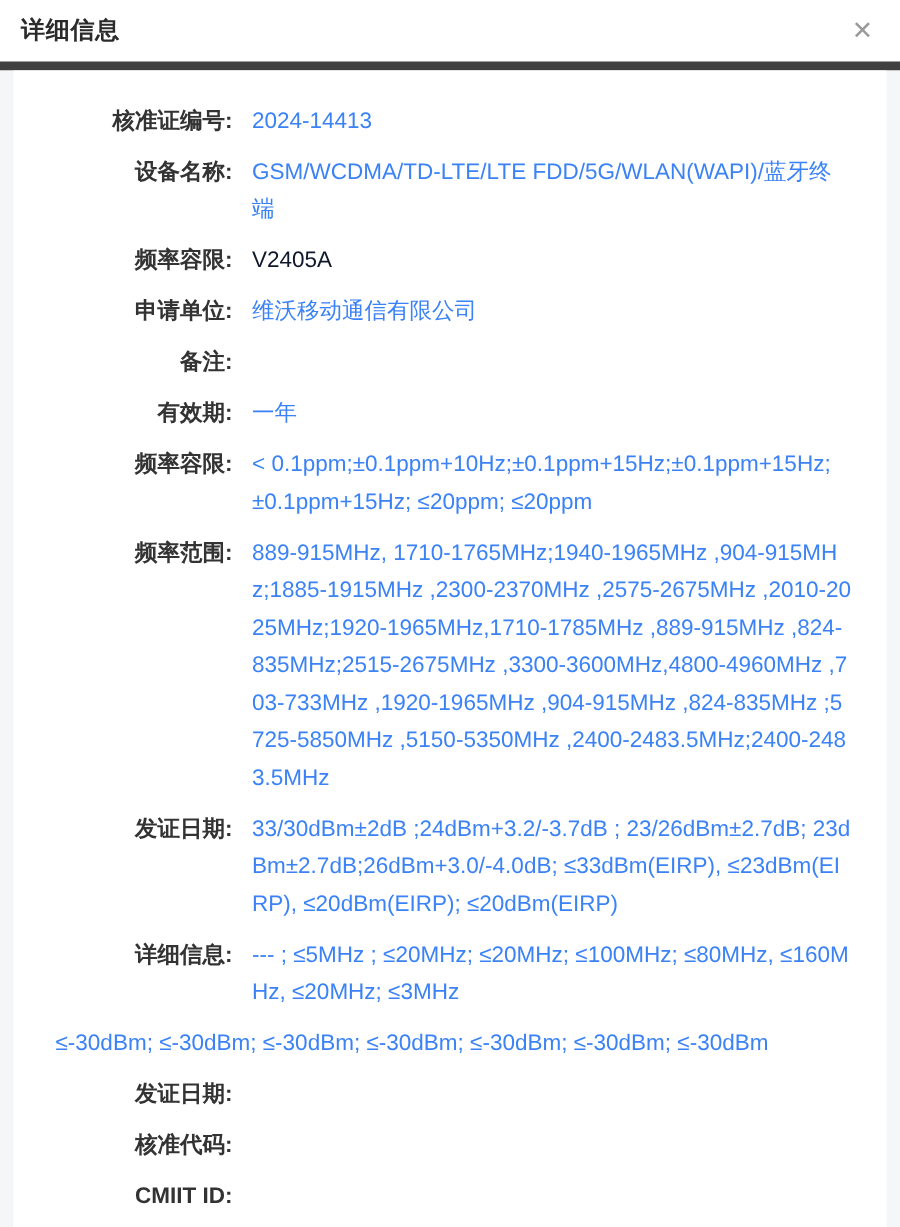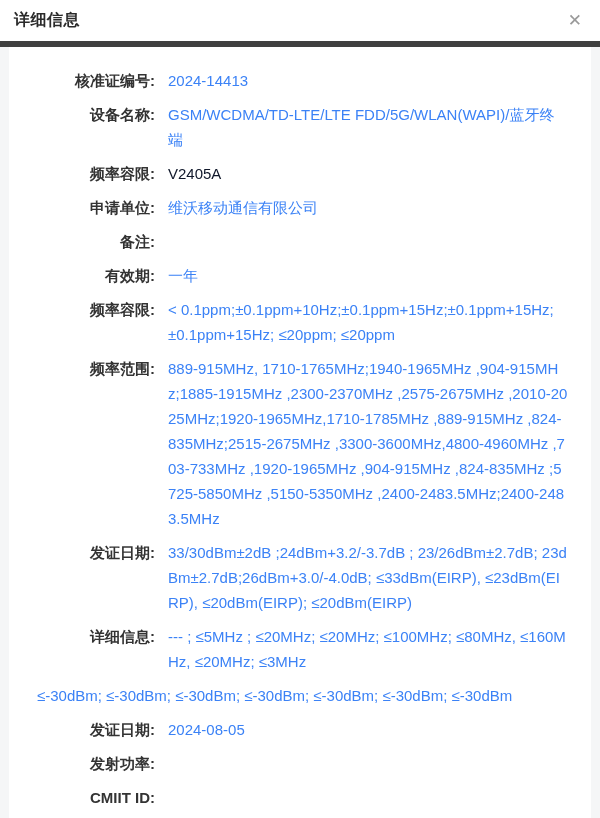--- a/index.html
+++ b/index.html
@@ -117,23 +117,22 @@
       </div>
       <div class="row">
         <div class="label">详细信息:</div>
         <div class="value">--- ; ≤5MHz ; ≤20MHz; ≤20MHz; ≤100MHz; ≤80MHz, ≤160MHz, ≤20MHz; ≤3MHz</div>
       </div>
       <div class="row">
         <div class="value">≤-30dBm; ≤-30dBm; ≤-30dBm; ≤-30dBm; ≤-30dBm; ≤-30dBm; ≤-30dBm</div>
       </div>
       <div class="row">
         <div class="label">发证日期:</div>
-        <div class="value">2024-08-05</div>
       </div>
       <div class="row">
-        <div class="label">发射功率:</div>
+        <div class="label">核准代码:</div>
       </div>
       <div class="row">
         <div class="label">CMIIT ID:</div>
         <div class="value"></div>
       </div>
     </div>
 </div>
 
 </body></html>

